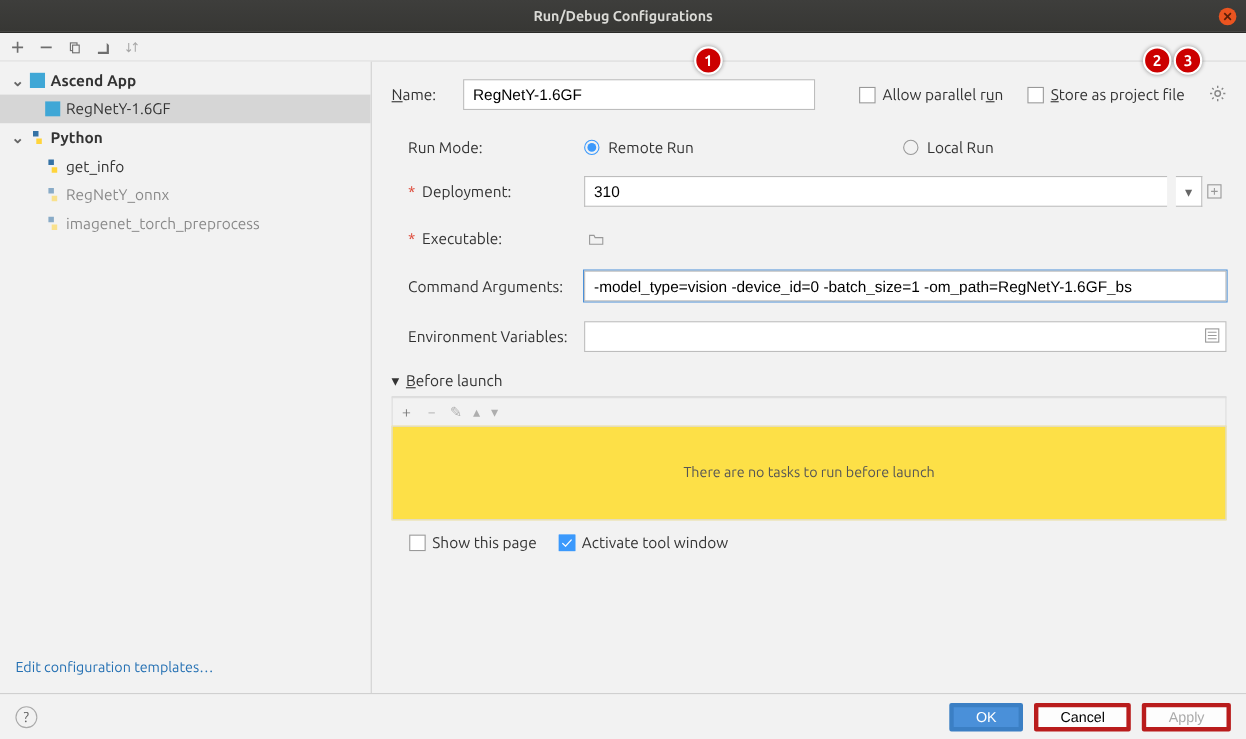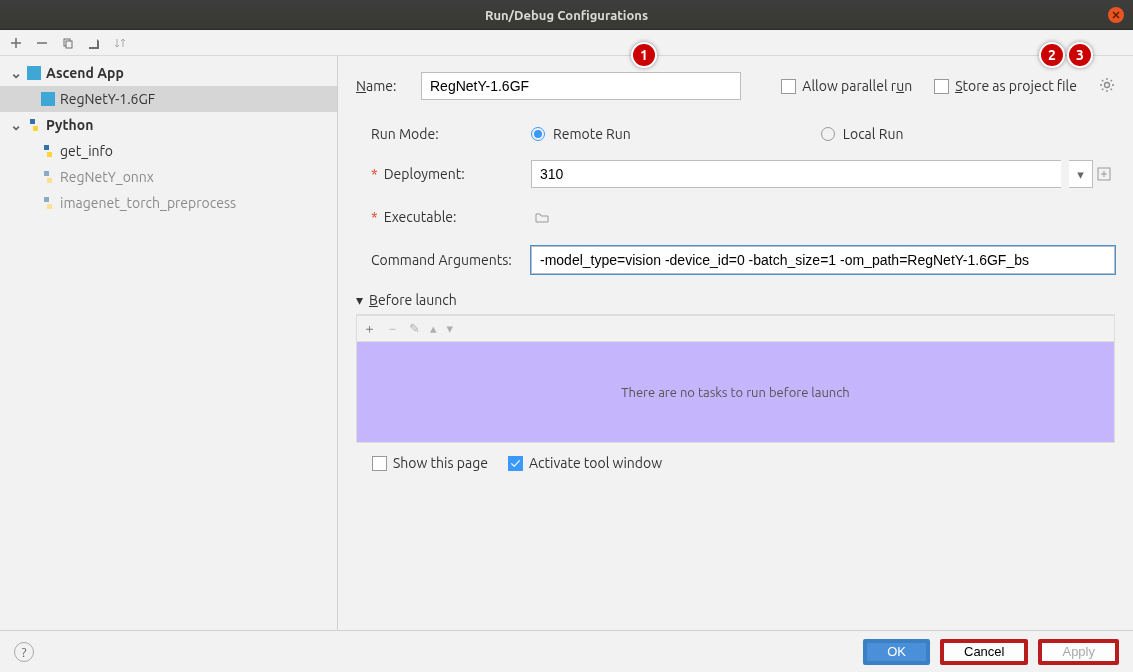--- a/index.html
+++ b/index.html
@@ -45,21 +45,21 @@
 .radio-dot.on { border-color: #3b99fc; }
 .radio-dot.on::after { content: ""; width: 8px; height: 8px; border-radius: 50%; background: #3b99fc; }
 .field-input { flex: 1; display: flex; align-items: center; gap: 8px; }
 .field-input input { flex: 1; }
 .field-input.dd input { border-right: none; }
 .dd-btn { width: 24px; height: 28px; border: 1px solid #bdbdbd; border-left: none; background: #fff; display: flex; align-items: center; justify-content: center; color: #666; cursor: pointer; }
 .side-btn { width: 22px; height: 22px; display: flex; align-items: center; justify-content: center; color: #888; cursor: pointer; }
 .before-launch { margin-top: 8px; }
 .bl-header { display: flex; align-items: center; gap: 6px; font-size: 14px; border-bottom: 1px solid #ddd; padding-bottom: 6px; margin-bottom: 0; }
 .bl-toolbar { height: 26px; display: flex; align-items: center; gap: 10px; padding: 0 6px; color: #777; border: 1px solid #ddd; border-bottom: none; background: #f2f2f2; }
-.bl-empty { height: 102px; border: 1px solid #ddd; background: #c4b5fd; display: flex; align-items: center; justify-content: center; color: #555; }
+.bl-empty { height: 86px; border: 1px solid #ddd; background: #fde047; display: flex; align-items: center; justify-content: center; color: #555; }
 .post-opts { display: flex; align-items: center; gap: 20px; margin-top: 12px; font-size: 14px; margin-left: 16px; }
 .bottom-bar { height: 42px; border-top: 1px solid #d0d0d0; display: flex; align-items: center; padding: 0 14px; gap: 10px; }
 .bottom-bar .help { width: 20px; height: 20px; border: 1px solid #aaa; border-radius: 50%; display: flex; align-items: center; justify-content: center; color: #666; cursor: pointer; }
 .bottom-bar .spacer { flex: 1; }
 .btn { height: 26px; padding: 0 20px; border: 4px solid #b91c1c; background: #fdfdfd; font-size: 13px; cursor: pointer; border-radius: 2px; }
 .btn.primary { background: #4a90d9; border-color: #3b7fc4; color: #fff; }
 .btn.disabled { color: #aaa; }
 .marker { position: absolute; width: 26px; height: 26px; border-radius: 50%; background: #cc0000; border: 2px solid #fff; color: #fff; font-weight: bold; display: flex; align-items: center; justify-content: center; font-size: 14px; z-index: 50; box-shadow: 0 0 4px rgba(0,0,0,0.4); }
 .form-wrap { position: relative; }
 .dim { opacity: 0.55; }
@@ -156,20 +156,23 @@
       <div class="tree-node level2 dim">
         <span class="node-icon">
             <svg width="14" height="14" viewBox="0 0 14 14">
               <path d="M3 1h5v5H3z" fill="#3572A5"></path>
               <path d="M6 8h5v5H6z" fill="#FFD43B"></path>
             </svg>
           </span>
         <span>imagenet_torch_preprocess</span>
       </div>
     </div>
+    <div class="sidebar-footer">
+      <a>Edit configuration templates…</a>
+    </div>
   </div>
 
   <div class="content">
     <div class="form-area form-wrap">
 
       <div class="row name-row">
         <span class="lbl"><span class="u">N</span><span>ame:</span></span>
         <input type="text" value="RegNetY-1.6GF" style="">
         <div class="right-opts">
           <label class="chk">
@@ -229,20 +232,30 @@
         </div>
 
         <div class="row inner">
           <span class="lbl">Command Arguments:</span>
           <div class="field-input">
             <input type="text" class="focused" value="-model_type=vision -device_id=0 -batch_size=1 -om_path=RegNetY-1.6GF_bs" style="">
           </div>
 
         </div>
 
+        <div class="row inner">
+          <span class="lbl">Environment Variables:</span>
+          <div class="field-input" style="position:relative;">
+            <input type="text" value="" style="">
+            <span style="position:absolute; right:6px; top:6px;"><svg width="14" height="14" viewBox="0 0 14 14">
+                  <rect x="1" y="1" width="12" height="12" fill="none" stroke="#999"></rect>
+                  <path d="M3 4h8M3 7h8M3 10h8" stroke="#999"></path>
+                </svg></span>
+          </div>
+        </div>
       </div>
 
       <div class="before-launch">
         <div class="bl-header">
           <span>▾</span>
           <span><span class="u">B</span><span>efore launch</span></span>
         </div>
         <div class="bl-toolbar">
           <span>＋</span>
           <span class="dim">－</span>

